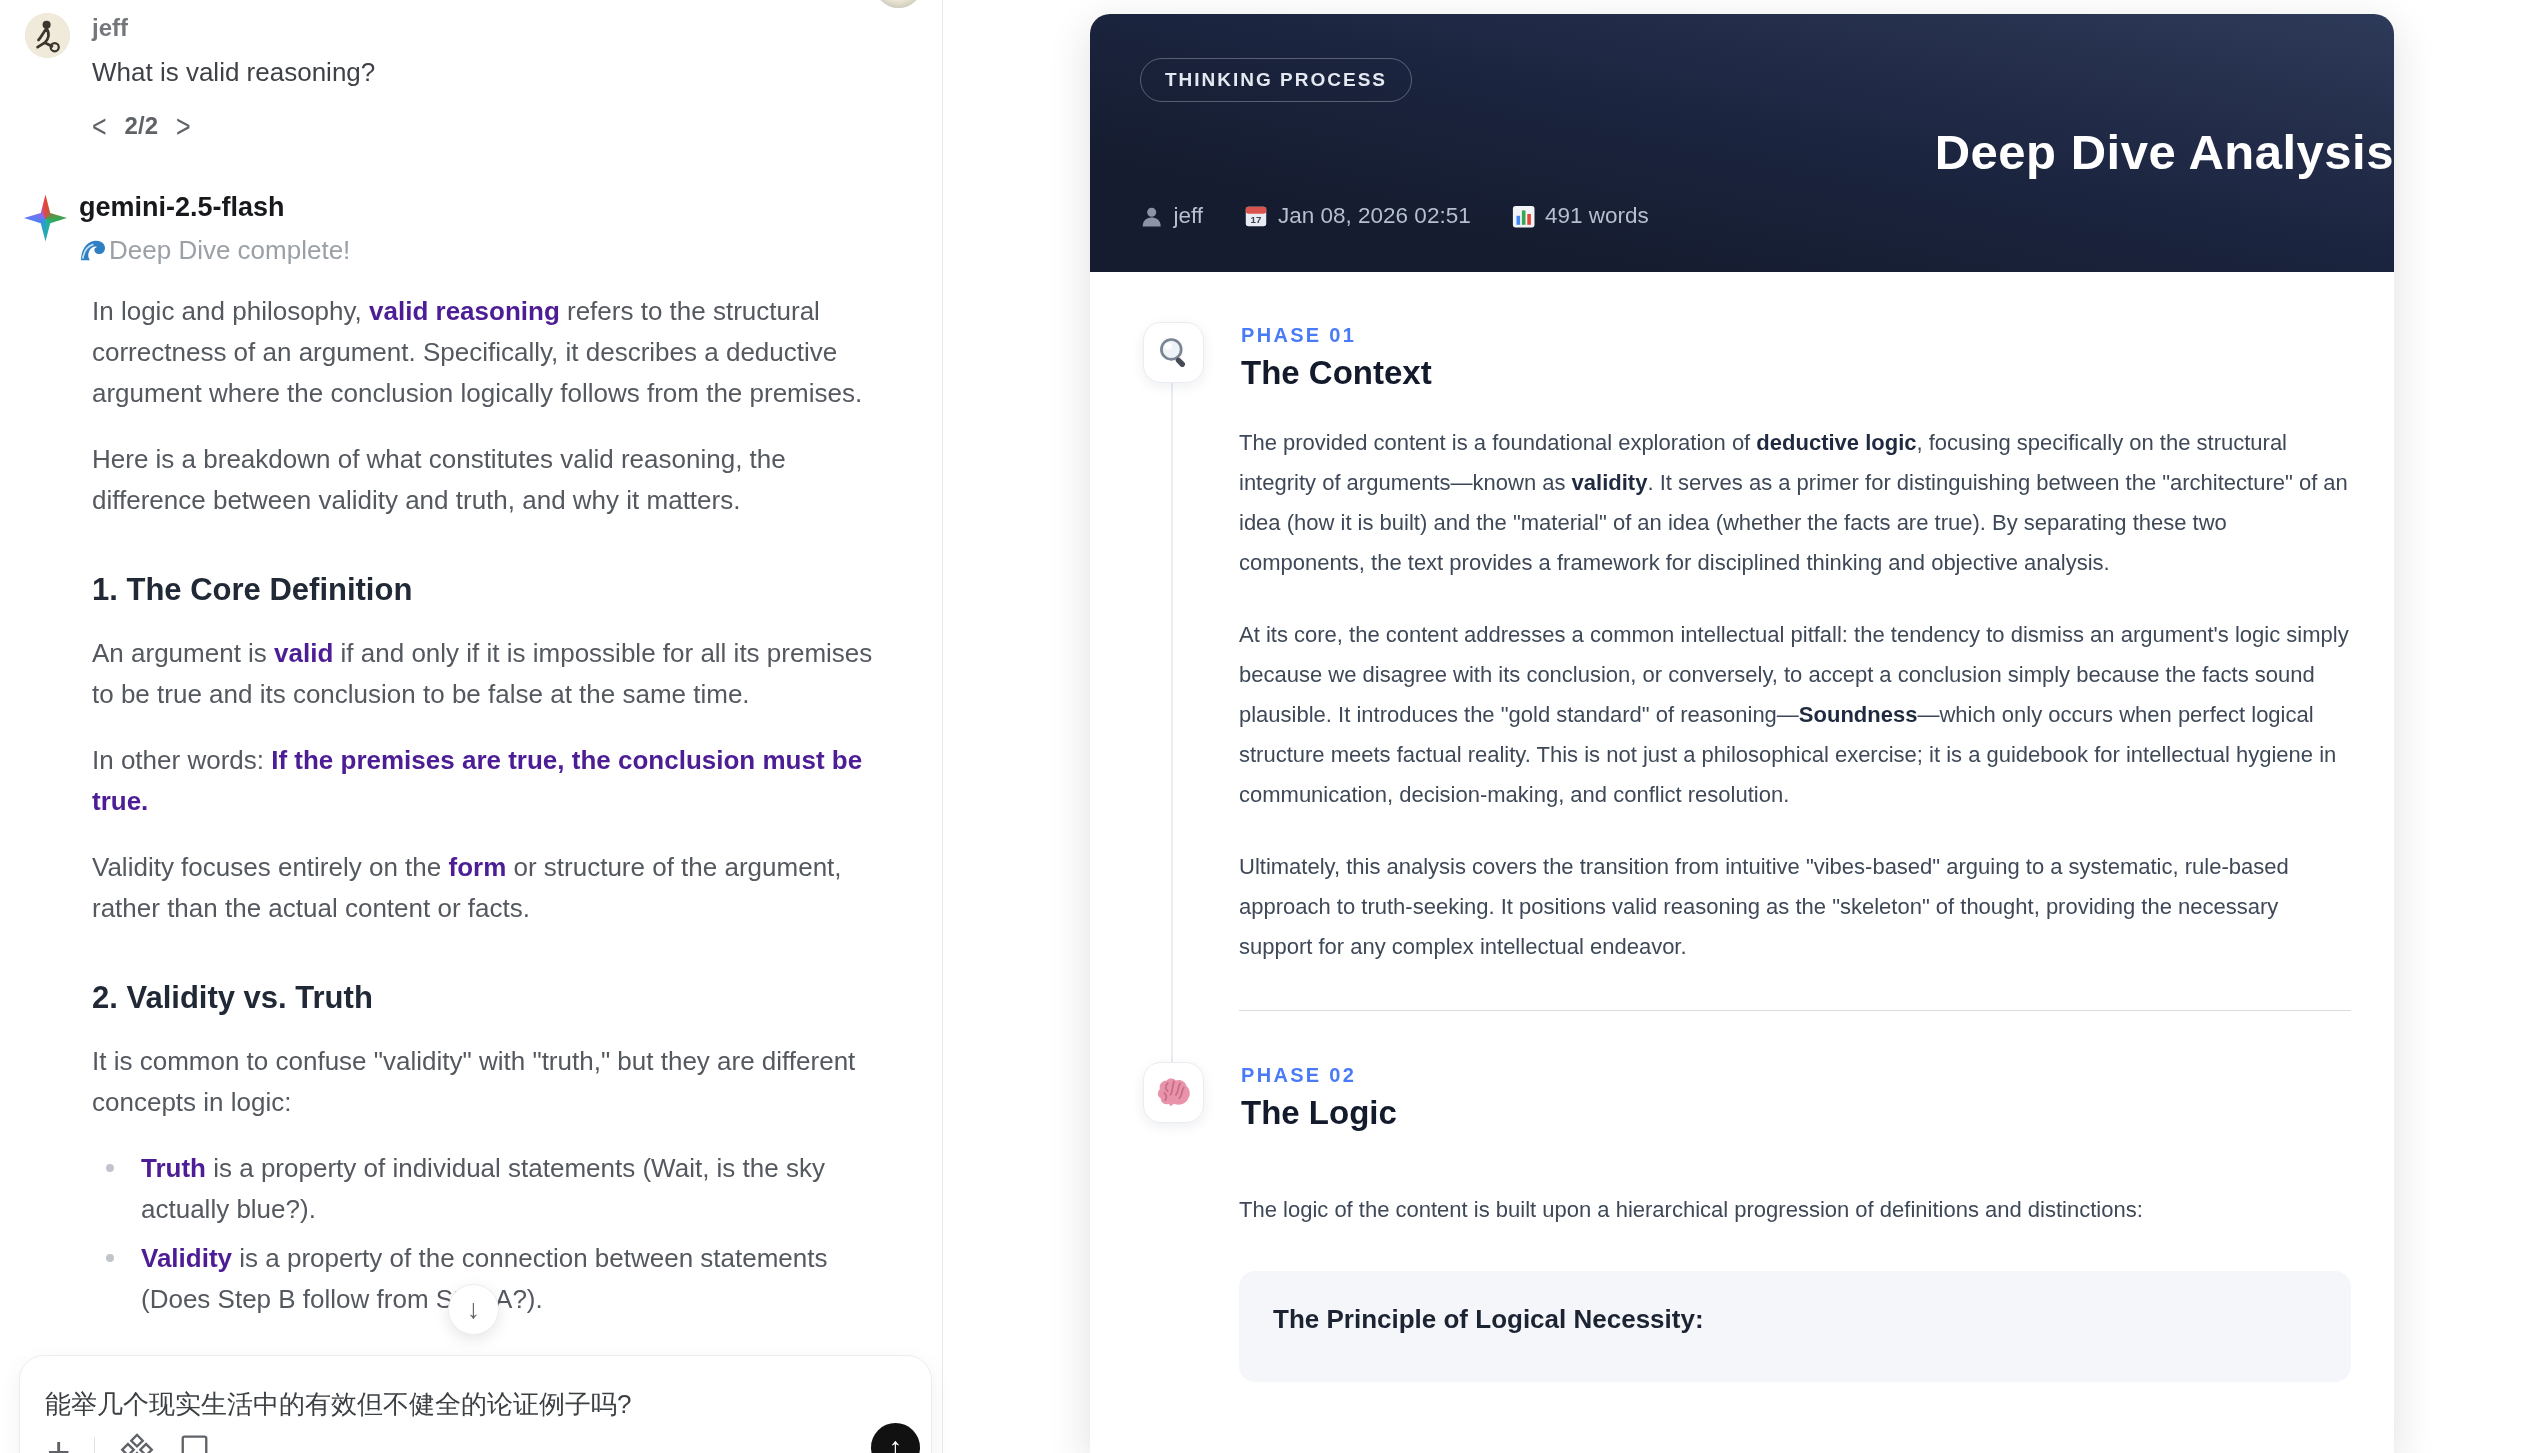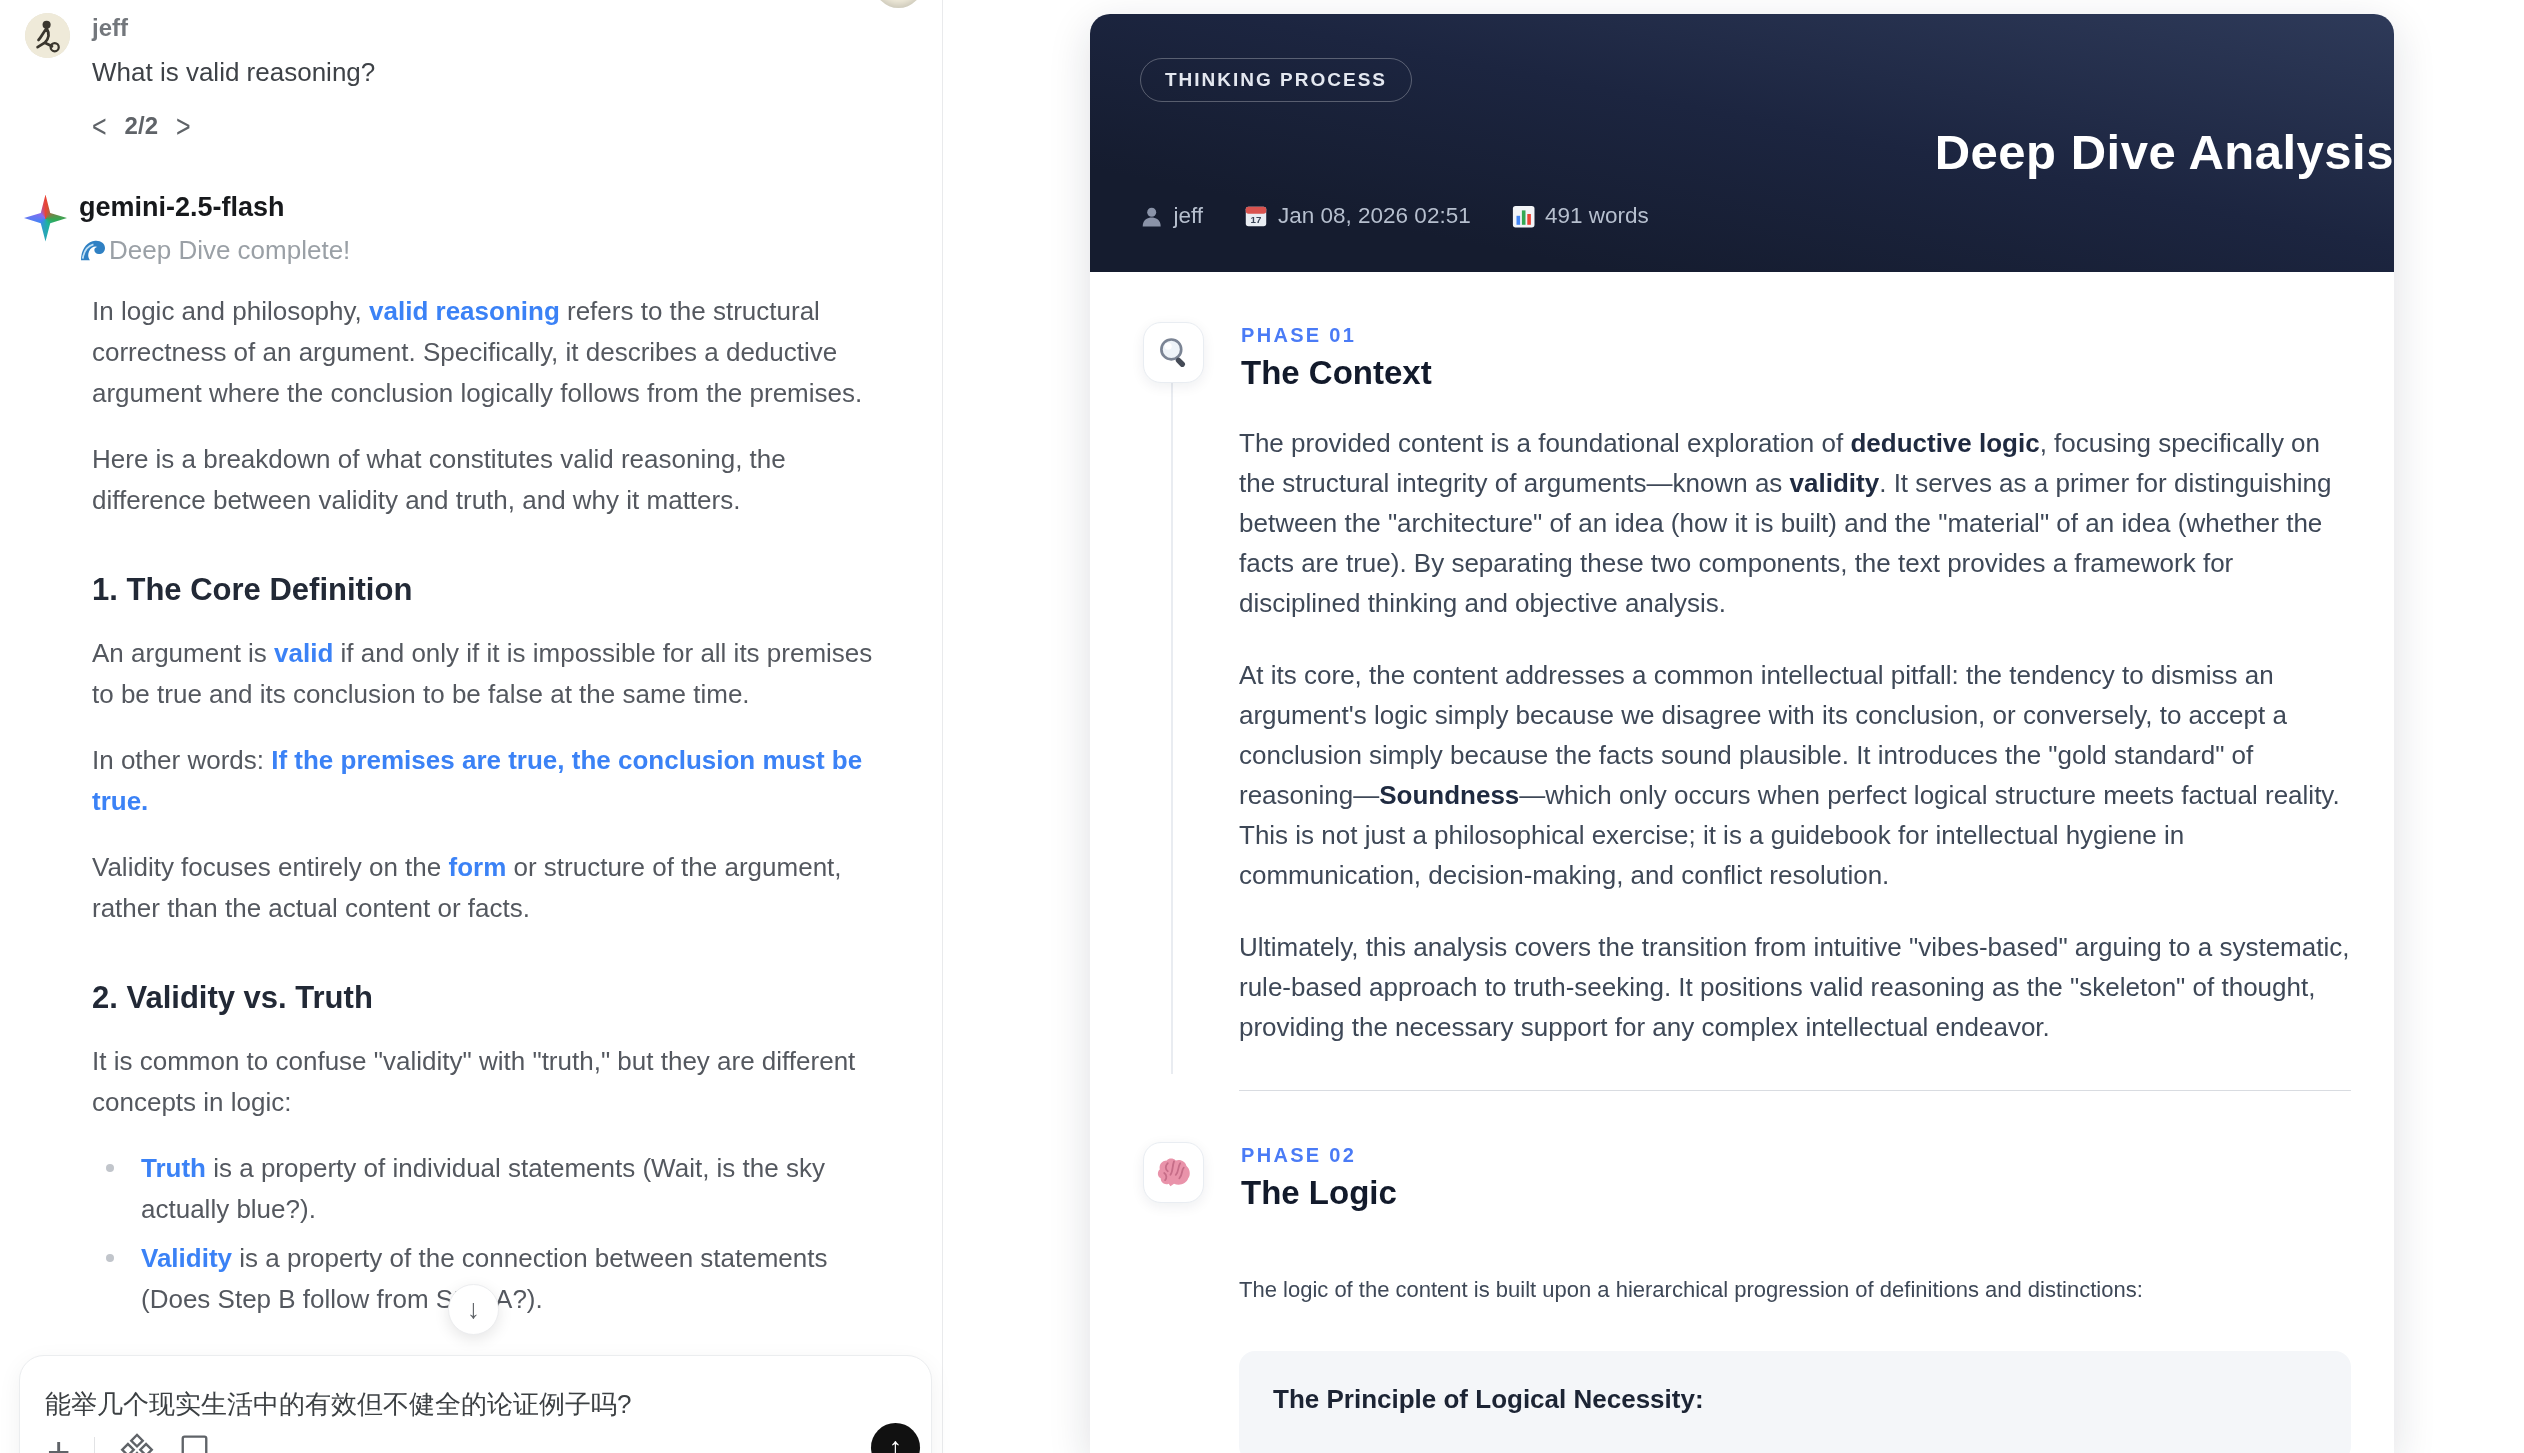--- a/index.html
+++ b/index.html
@@ -21,21 +21,21 @@
   .ai-head{position:relative;padding-left:79px;margin-top:52px;}
   .gemini-star{position:absolute;left:24px;top:1.8px;width:43px;height:47px;
        clip-path:polygon(50% 0%,61% 39%,100% 50%,61% 61%,50% 100%,39% 61%,0% 50%,39% 39%);
        background:conic-gradient(from 0deg,#ea4335 0deg,#34a853 95deg,#1eb3a0 160deg,#4285f4 240deg,#8e6af0 315deg,#ea4335 360deg);}
   .model-name{font-size:27px;font-weight:bold;color:#17191c;line-height:1.1;}
   .status{margin-top:12.6px;font-size:26px;color:#9aa0a6;display:flex;align-items:center;gap:2px;}
 
   .chat-body{margin:18px 0 0 92px;width:803px;font-size:26px;line-height:41px;color:#54585f;}
   .chat-body p{margin:25px 0;}
   .chat-body h3{font-size:31px;font-weight:bold;color:#222936;margin:50px 0 21.6px;line-height:1.2;}
-  .chat-body .b{font-weight:bold;color:#3b82f6;}
+  .chat-body .b{font-weight:bold;color:#4c1d95;}
   .p-bold{font-weight:bold;color:#222936;}
   ul.dots{list-style:none;margin:9px 0;padding:0;}
   ul.dots li{position:relative;padding-left:49px;margin:7.2px 0;}
   ul.dots li::before{content:'';position:absolute;left:14.4px;top:16px;width:8px;height:8px;
         border-radius:50%;background:#c1c5cb;}
   ol.steps{margin:10.8px 0;padding-left:50px;}
   ol.steps li{padding-left:5.4px;margin:7.2px 0;}
   ol.steps li::marker{color:#54585f;}
 
   .scroll-btn{position:absolute;left:448px;top:1284px;width:49px;height:49px;border-radius:50%;
@@ -67,21 +67,21 @@
   .meta-item{display:flex;align-items:center;gap:10px;}
 
   .timeline{position:absolute;left:81px;top:367px;width:1.8px;height:693px;background:#e9ecf1;}
   .panel-body{position:relative;padding:50px 43px 0 53px;}
   .phase-row{display:flex;align-items:flex-start;}
   .phase-icon-box{width:59px;height:59px;border-radius:18px;background:#fff;border:0.9px solid #e9edf2;
        box-shadow:0 3.6px 12.6px rgba(20,30,60,.07);display:flex;align-items:center;justify-content:center;flex:none;}
   .phase-text{margin-left:37px;}
   .phase-label{color:#4a7bf6;font-size:20px;font-weight:bold;letter-spacing:2.3px;padding-top:1.8px;}
   .phase-title{color:#121a2b;font-size:33px;font-weight:bold;margin-top:7.2px;}
-  .phase-paras{margin-left:96px;width:1112px;font-size:26px;line-height:40px;color:#3e4857;}
+  .phase-paras{margin-left:96px;width:1112px;font-size:22px;line-height:40px;color:#3e4857;}
   .phase-paras p{margin:31px 0 32px;}
   .phase-paras .b{font-weight:bold;color:#1f2a40;}
   .divider{border:none;border-top:0.9px solid #d9dce1;margin:43px 0 0 96px;width:1112px;}
   .phase2-row{margin-top:51px;}
   .intro-para{margin:58px 0 0 96px;width:1112px;font-size:22px;line-height:40px;color:#3e4857;}
   .callout{margin:41px 0 0 96px;width:1044px;background:#f4f6f9;border-radius:16px;padding:32px 34px;}
   .callout-title{font-size:26px;font-weight:bold;color:#1c2434;line-height:1.3;}
   .callout-body{margin-top:12.6px;font-size:26px;line-height:40px;color:#3e4857;}
 </style>
 </head>

